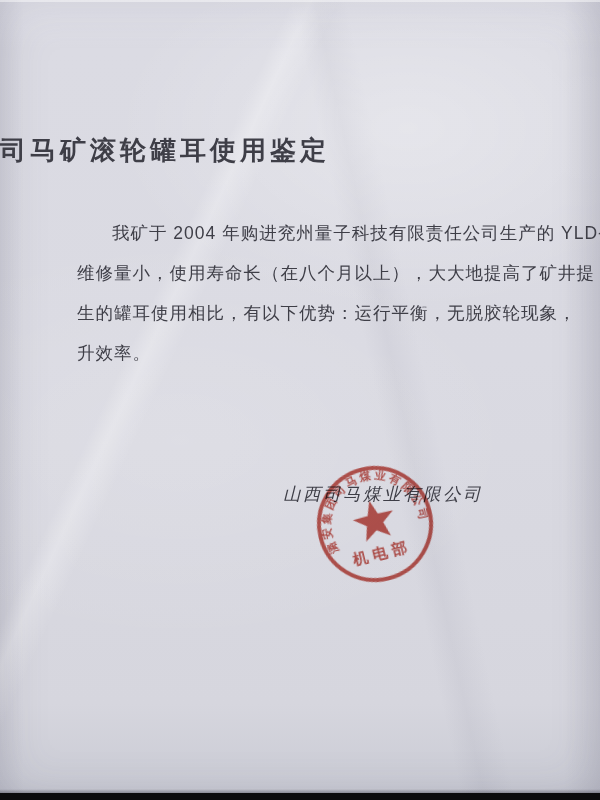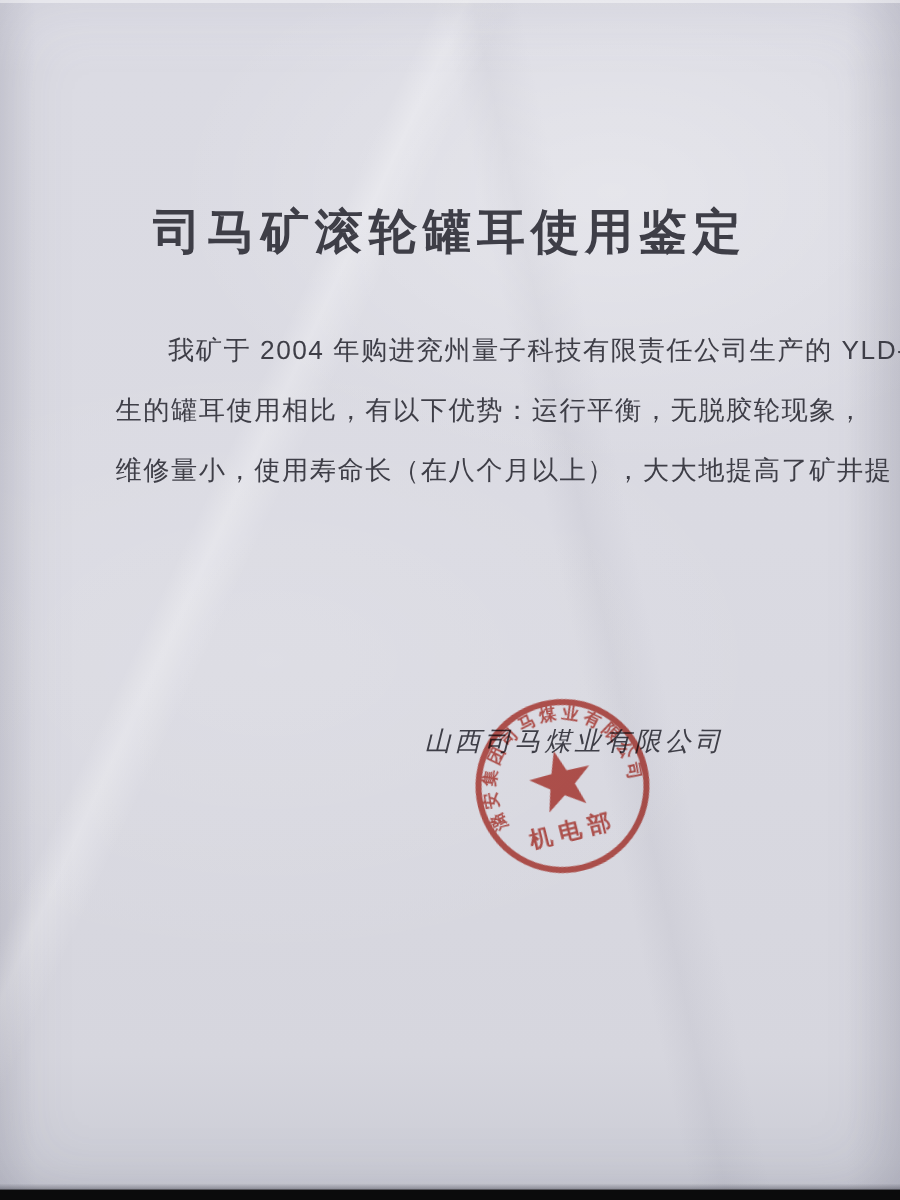--- a/index.html
+++ b/index.html
@@ -11,22 +11,22 @@
   .page{position:relative;width:600px;height:800px;overflow:hidden;
     background:
       radial-gradient(ellipse 420px 260px at 68% 16%, rgba(255,255,255,0.30), rgba(255,255,255,0) 70%),
       radial-gradient(ellipse 500px 300px at 30% 55%, rgba(255,255,255,0.12), rgba(255,255,255,0) 70%),
       linear-gradient(115deg, rgba(255,255,255,0) 30%, rgba(255,255,255,0.25) 32%, rgba(255,255,255,0) 35%),
       linear-gradient(78deg,  rgba(120,120,140,0) 60%, rgba(120,120,140,0.08) 63%, rgba(120,120,140,0) 67%),
       linear-gradient(90deg, rgba(110,110,130,0.10) 0%, rgba(110,110,130,0) 4%, rgba(110,110,130,0) 94%, rgba(110,110,130,0.14) 100%),
       linear-gradient(180deg, #e2e2ea 0%, #dbdbe3 6%, var(--paper) 45%, #d6d6de 88%, #cccdd6 97%, #c4c5cf 100%);
     box-shadow: inset 0 0 50px rgba(90,90,110,0.18);
   }
-  .title{position:absolute;left:0;top:133px;width:100%;text-align:center;
-    font-size:32px;font-weight:bold;letter-spacing:4px;color:var(--ink);}
+  .title{position:absolute;left:0;top:133px;width:100%;text-align:left;
+    font-size:26px;font-weight:bold;letter-spacing:4px;color:var(--ink);}
   .bodytext{position:absolute;left:77px;top:213px;width:446px;color:var(--ink);
     font-size:17.5px;line-height:40px;letter-spacing:1px;}
   .bline{text-align:justify;text-align-last:justify;height:40px;white-space:nowrap;}
   .bline.indent{text-indent:2em;}
   .bline.last{text-align-last:left;}
   .sig-company{position:absolute;left:283px;top:482px;font-size:17.5px;
     letter-spacing:2.5px;color:var(--ink);white-space:nowrap;font-style:italic;}
   .sig-date{position:absolute;left:262px;top:524px;font-size:17.5px;
     letter-spacing:1.5px;color:var(--ink);white-space:nowrap;}
   .seal{position:absolute;left:311px;top:460px;width:128px;height:128px;
@@ -42,22 +42,23 @@
 </head>
 <body>
 
 <div class="page">
   <div class="top-edge"></div>
 
   <div class="title">司马矿滚轮罐耳使用鉴定</div>
 
   <div class="bodytext">
     <div class="bline indent">我矿于 2004 年购进兖州量子科技有限责任公司生产的 YLD-</div>
+    <div class="bline">维修量小，使用寿命长（在八个月以上），大大地提高了矿井提</div>
     <div class="bline">生的罐耳使用相比，有以下优势：运行平衡，无脱胶轮现象，</div>
-    <div class="bline">维修量小，使用寿命长（在八个月以上），大大地提高了矿井提</div>
+    <div class="bline last">升效率。</div>
   </div>
 
   <div class="sig-company">山西司马煤业有限公司</div>
 
   <div class="seal">
     <svg viewBox="0 0 160 160">
       <circle cx="80" cy="80" r="70" fill="none" stroke="#c2453c" stroke-width="5"></circle>
       <polygon fill="#c2453c" points="80,50 86.5,68.1 105.7,68.7 90.5,80.4 95.9,98.8 80,88 64.1,98.8 69.5,80.4 54.3,68.7 73.5,68.1"></polygon>
       <defs>
         <path id="sealArc" d="M 29.3 103.7 A 56 56 0 1 1 130.8 103.7" fill="none"></path>

